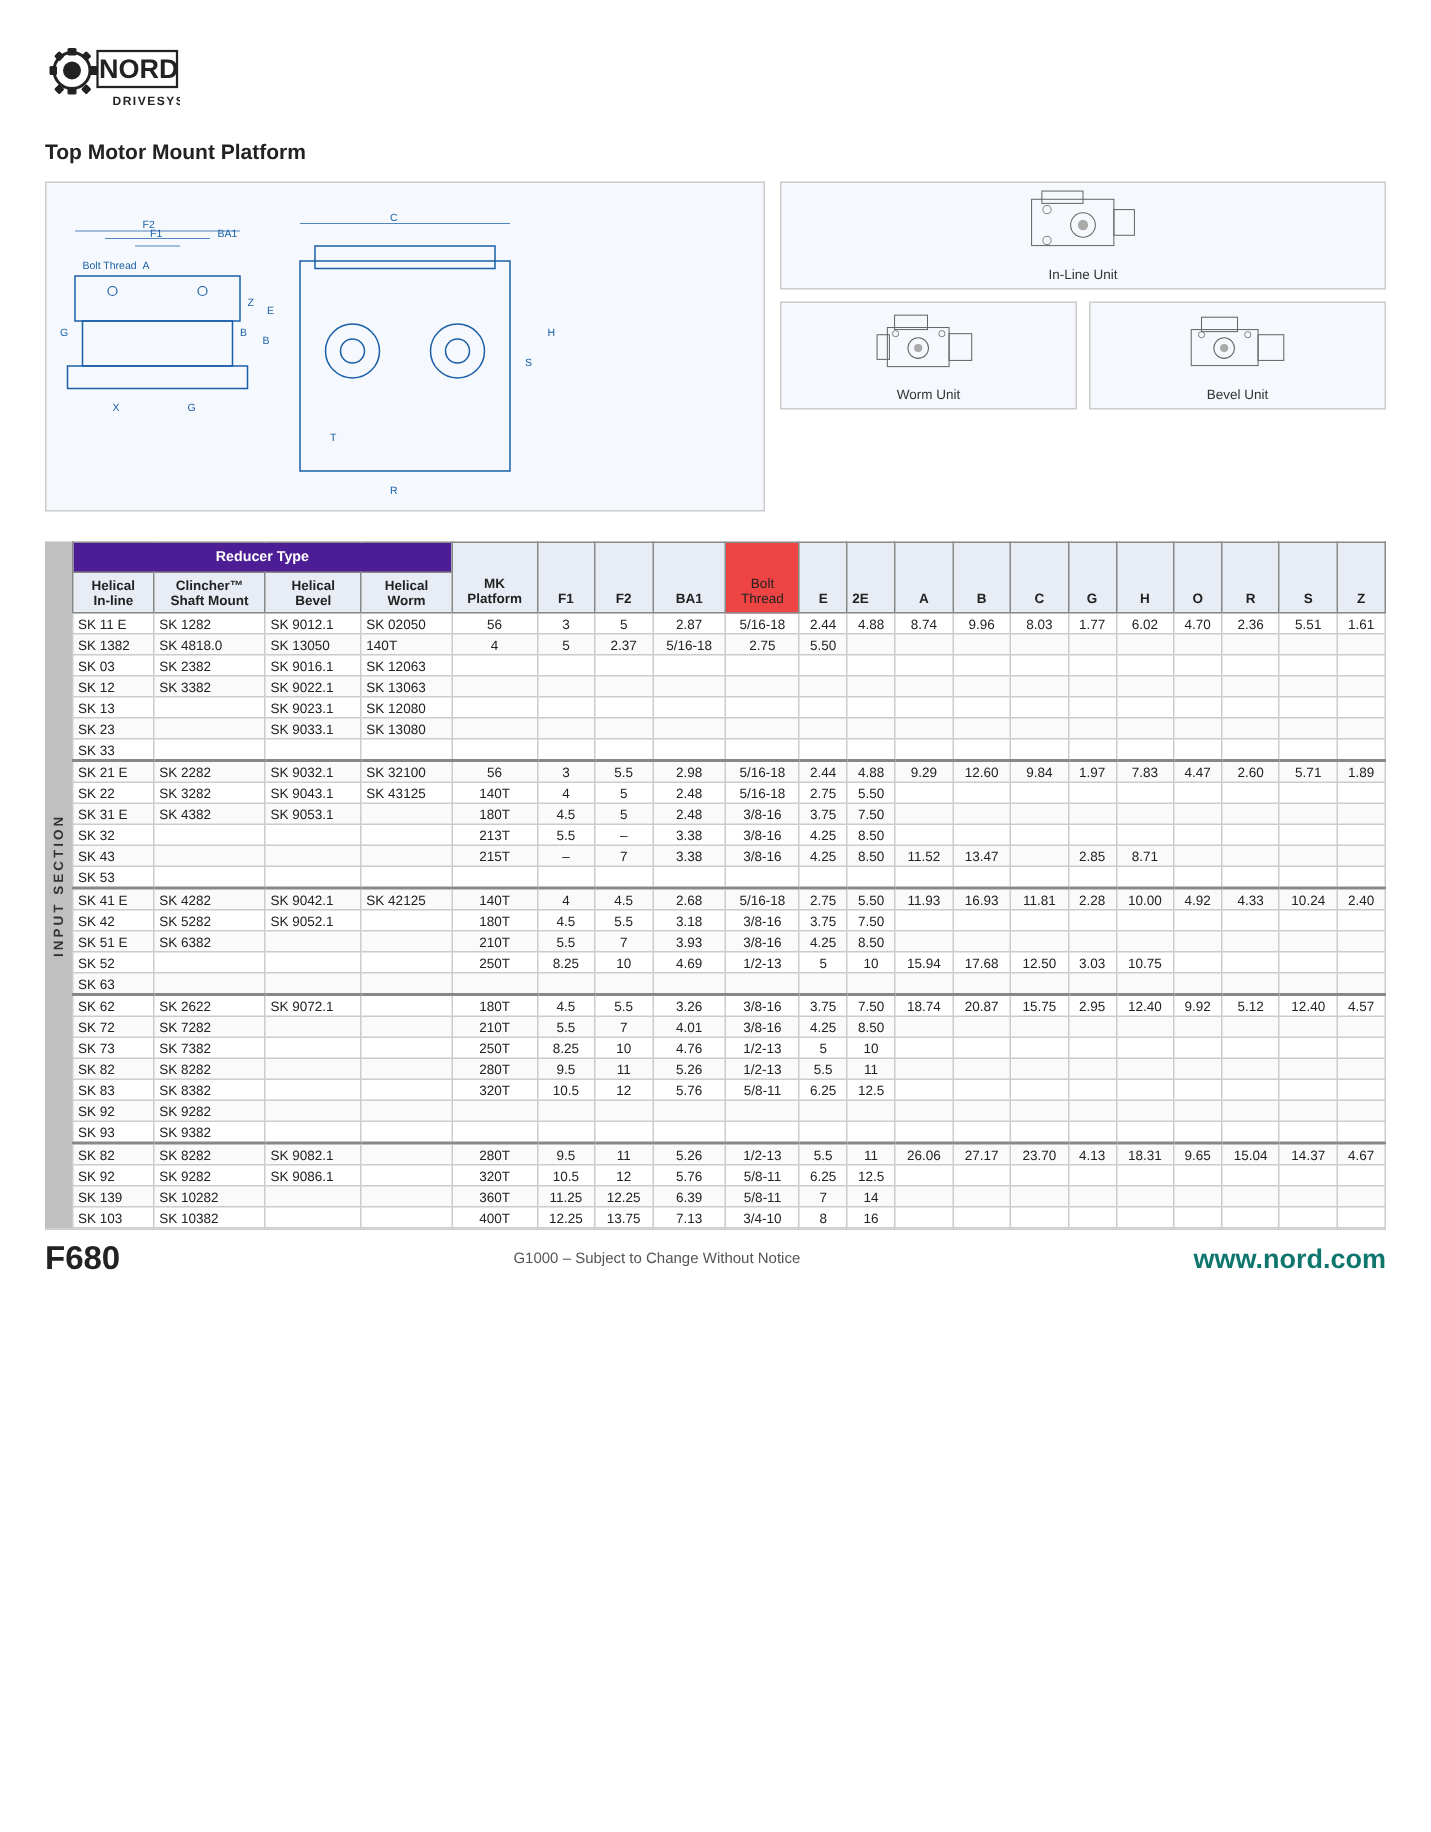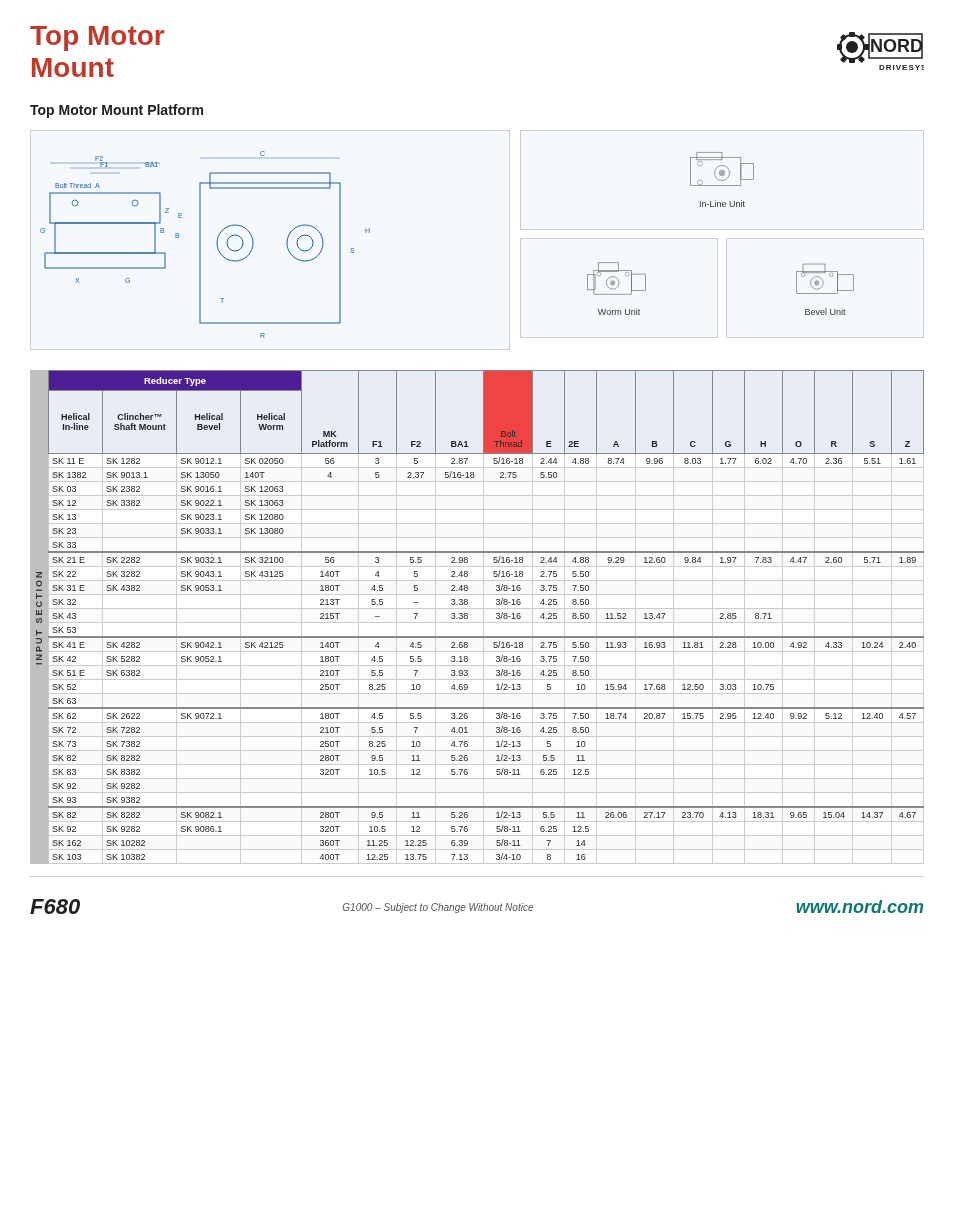--- a/index.html
+++ b/index.html
@@ -64,26 +64,26 @@
       gap: 8px;
     }
     .diagram-row {
       display: flex;
       gap: 8px;
     }
     .diagram-unit {
       flex: 1;
       border: 1px solid #ccc;
       background: #f5f8fc;
-      height: 100px;
+      height: 72px;
       display: flex;
       flex-direction: column;
       align-items: center;
       justify-content: center;
-      padding: 20px;
+      padding: 4px;
     }
     .unit-label {
       font-size: 9px;
       color: #333;
       text-align: center;
       margin-top: 4px;
     }
 
     
     .content-with-sidebar {
@@ -121,21 +121,21 @@
       background: #4c1d95;
       color: #fff;
       text-align: center;
       font-weight: bold;
     }
     .header-row-1 th {
       padding: 4px 3px;
       border: 1px solid #888;
     }
     .header-row-2 th {
-      padding: 21px 2px;
+      padding: 3px 2px;
       border: 1px solid #888;
       background: #e8edf5;
       color: #222;
       font-weight: bold;
       text-align: center;
       vertical-align: bottom;
       font-size: 9px;
     }
     td {
       padding: 1.5px 3px;
@@ -150,48 +150,43 @@
     .section-divider td {
       border-top: 2px solid #888;
     }
     tr:nth-child(even) td { background: #fafafa; }
 
     
     .page-footer {
       display: flex;
       justify-content: space-between;
       align-items: center;
-      margin-top: 12px;
+      margin-top: 0;
       border-top: 1px solid #ccc;
-      padding-top: 17px;
-      font-style: italic;
+      padding-top: 6px;
     }
     .footer-code {
       font-size: 22px;
       font-weight: bold;
       color: #222;
     }
     .footer-notice {
       font-size: 10px;
       color: #555;
     }
     .footer-website {
       font-size: 18px;
       font-weight: bold;
       color: #0f766e;
     }
   </style>
 </head>
 <body>
 
 <div class="page-header">
-  <div class="page-title">
-    <span>Top Motor</span><br>
-    <span>Mount</span>
-  </div>
   <div class="nord-logo">
     <svg width="90" height="55" viewBox="0 0 90 55">
 
       <circle cx="18" cy="27" r="12" fill="none" stroke="#222" stroke-width="2"></circle>
       <circle cx="18" cy="27" r="6" fill="#222"></circle>
 
       <rect x="15" y="12" width="6" height="5" fill="#222" rx="1"></rect>
       <rect x="15" y="38" width="6" height="5" fill="#222" rx="1"></rect>
       <rect x="3" y="24" width="5" height="6" fill="#222" rx="1"></rect>
       <rect x="30" y="24" width="5" height="6" fill="#222" rx="1"></rect>
@@ -364,21 +359,21 @@
             <td>8.03</td>
             <td>1.77</td>
             <td>6.02</td>
             <td>4.70</td>
             <td>2.36</td>
             <td>5.51</td>
             <td>1.61</td>
           </tr>
           <tr>
             <td class="left">SK 1382</td>
-            <td class="left">SK 9013.1</td>
+            <td class="left">SK 4818.0</td>
             <td class="left">SK 13050</td>
             <td class="left">140T</td>
             <td>4</td>
             <td>5</td>
             <td>2.37</td>
             <td>5/16-18</td>
             <td>2.75</td>
             <td>5.50</td>
             <td></td>
             <td></td>
@@ -935,21 +930,21 @@
             <td></td>
             <td></td>
             <td></td>
             <td></td>
             <td></td>
             <td></td>
             <td></td>
             <td></td>
           </tr>
           <tr>
-            <td class="left">SK 162</td>
+            <td class="left">SK 139</td>
             <td class="left">SK 10282</td>
             <td class="left"></td>
             <td class="left"></td>
             <td>360T</td>
             <td>11.25</td>
             <td>12.25</td>
             <td>6.39</td>
             <td>5/8-11</td>
             <td>7</td>
             <td>14</td>

